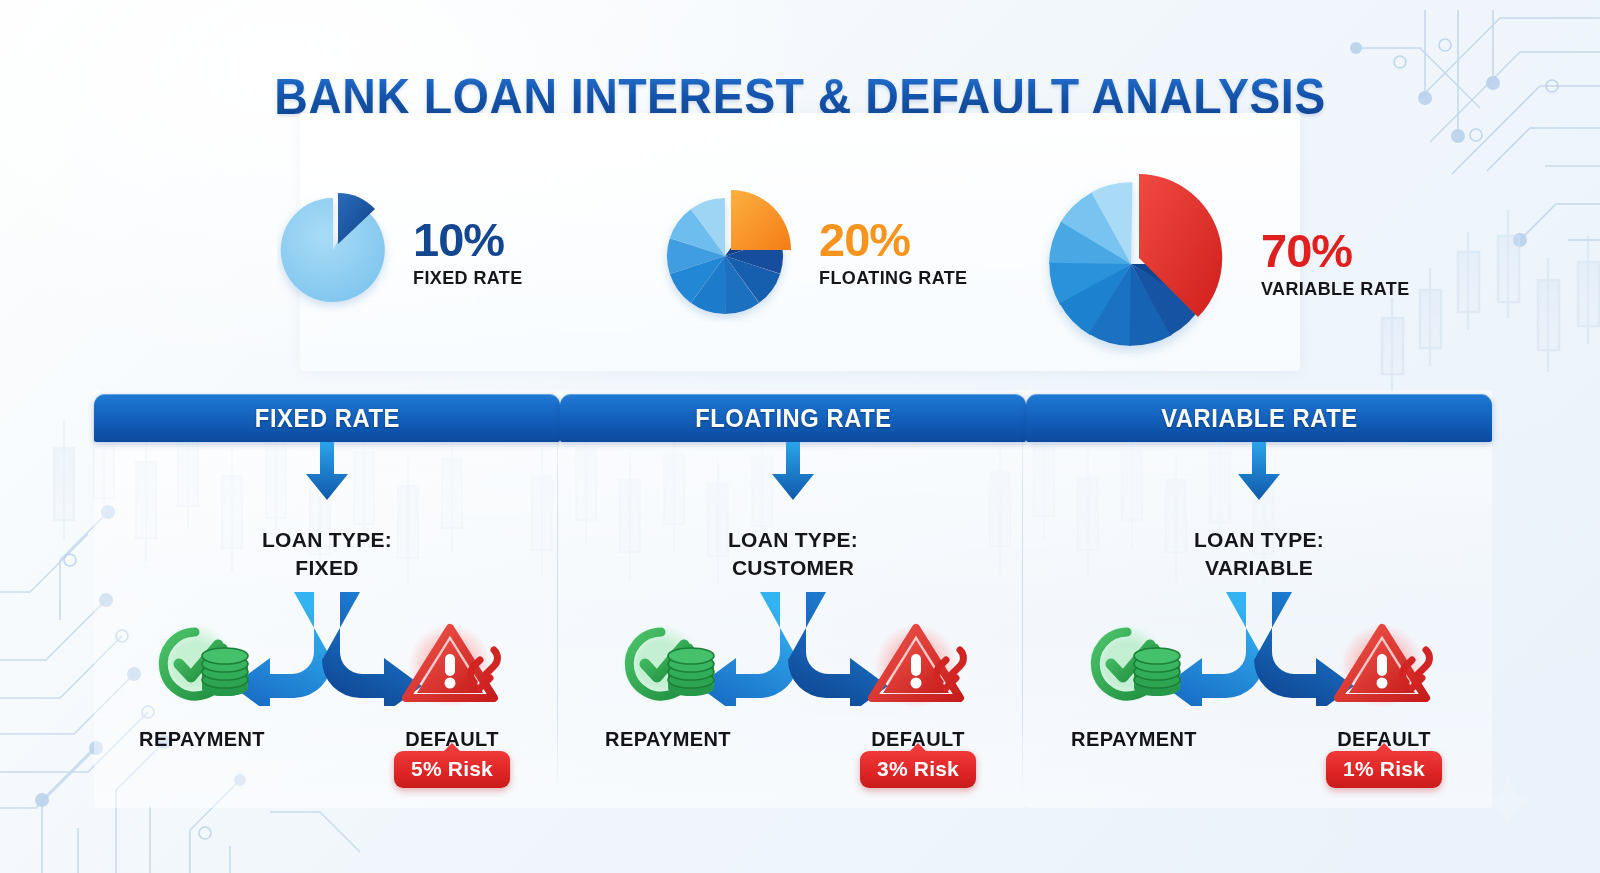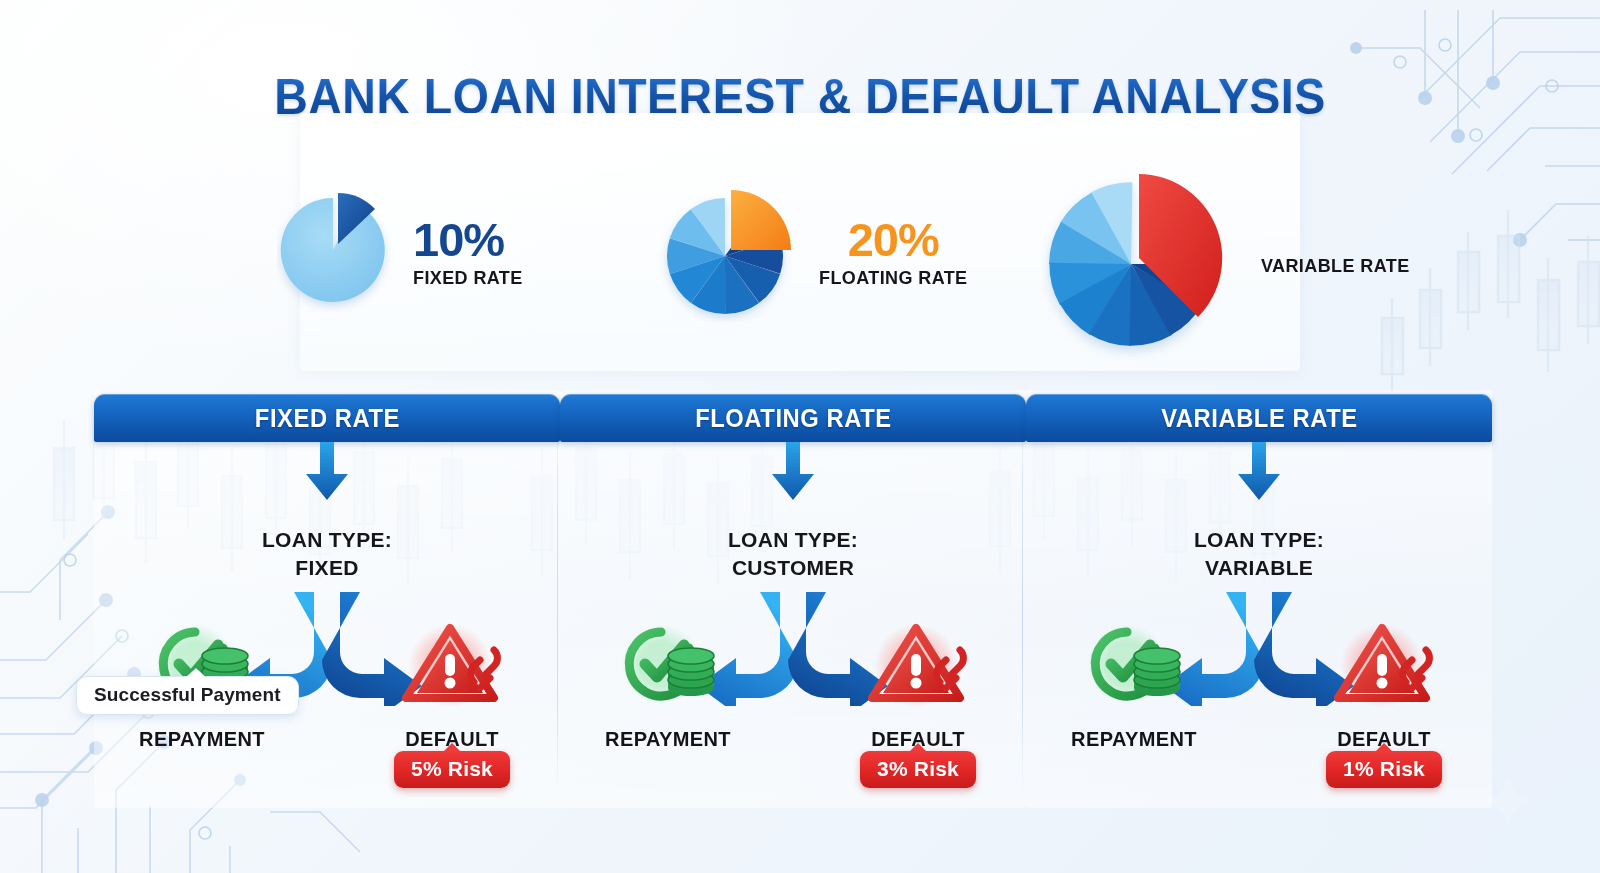--- a/index.html
+++ b/index.html
@@ -309,21 +309,21 @@
             <path d="M0 0 L0 -58 A58 58 0 0 1 34 -47 Z" fill="#175eaf" transform="rotate(-252)"></path>
             <path d="M0 0 L0 -58 A58 58 0 0 1 34 -47 Z" fill="#134e9c" transform="rotate(-288)"></path>
             <path d="M0 0 L0 -58 A58 58 0 0 1 34 -47 Z" fill="#10408a" transform="rotate(-324)"></path>
           </g>
           <g transform="translate(72,70)">
             <path d="M0 0 L0 -60 A60 60 0 0 1 60 0 Z" fill="url(#g2or)"></path>
           </g>
         </svg>
       </div>
       <div class="pie-txt">
-        <div class="pie-pct" style="color:#f7941e;text-align:center;">20%</div>
+        <div class="pie-pct" style="color:#f7941e;">20%</div>
         <div class="pie-lbl">FLOATING RATE</div>
       </div>
     </div>
 
     <div class="pie-item" style="left:1032px;top:-4px;">
       <div class="pie-wrap">
         <svg width="196" height="196" viewBox="0 0 196 196">
           <defs>
             <linearGradient id="g3red" x1="0" y1="0" x2="1" y2="1">
               <stop offset="0%" stop-color="#f04a42"></stop>
@@ -343,20 +343,21 @@
             <path d="M0 0 L0 -82 A82 82 0 0 1 42 -70 Z" fill="#1763b3" transform="rotate(-210)"></path>
             <path d="M0 0 L0 -82 A82 82 0 0 1 42 -70 Z" fill="#1353a2" transform="rotate(-240)"></path>
             <path d="M0 0 L0 -82 A82 82 0 0 1 42 -70 Z" fill="#0f4490" transform="rotate(-270)"></path>
           </g>
           <g transform="translate(98,94)">
             <path d="M0 0 L0 -84 A84 84 0 0 1 59 59 Z" fill="url(#g3red)"></path>
           </g>
         </svg>
       </div>
       <div class="pie-txt" style="margin-left:24px;">
+        <div class="pie-pct" style="color:#e0201f;">70%</div>
         <div class="pie-lbl">VARIABLE RATE</div>
       </div>
     </div>
   </div>
 
   <div class="cols">
 
     <div class="col-div" style="left:557px;"></div>
     <div class="col-div" style="left:1022px;"></div>
 
@@ -448,21 +449,20 @@
           <g stroke="#d22523" stroke-width="7" fill="none" stroke-linecap="round">
             <path d="M92 28 a11 11 0 0 1 0 16 l-8 8"></path>
             <path d="M72 60 a11 11 0 0 1 0 -16 l6 -6"></path>
             <path d="M88 56 l-10 10"></path>
           </g>
         </svg>
         <div class="outcome-label">DEFAULT</div>
         <div class="risk-badge">5% Risk</div>
       </div>
 
-      <div class="tooltip">Successful Payment</div>
     </div>
 
     <div class="col" style="left:560px;">
       <div class="col-card"></div>
 
       <div class="col-header">
         <span>FLOATING RATE</span>
       </div>
 
       <svg class="down-arrow" width="46" height="60" viewBox="0 0 46 60">

